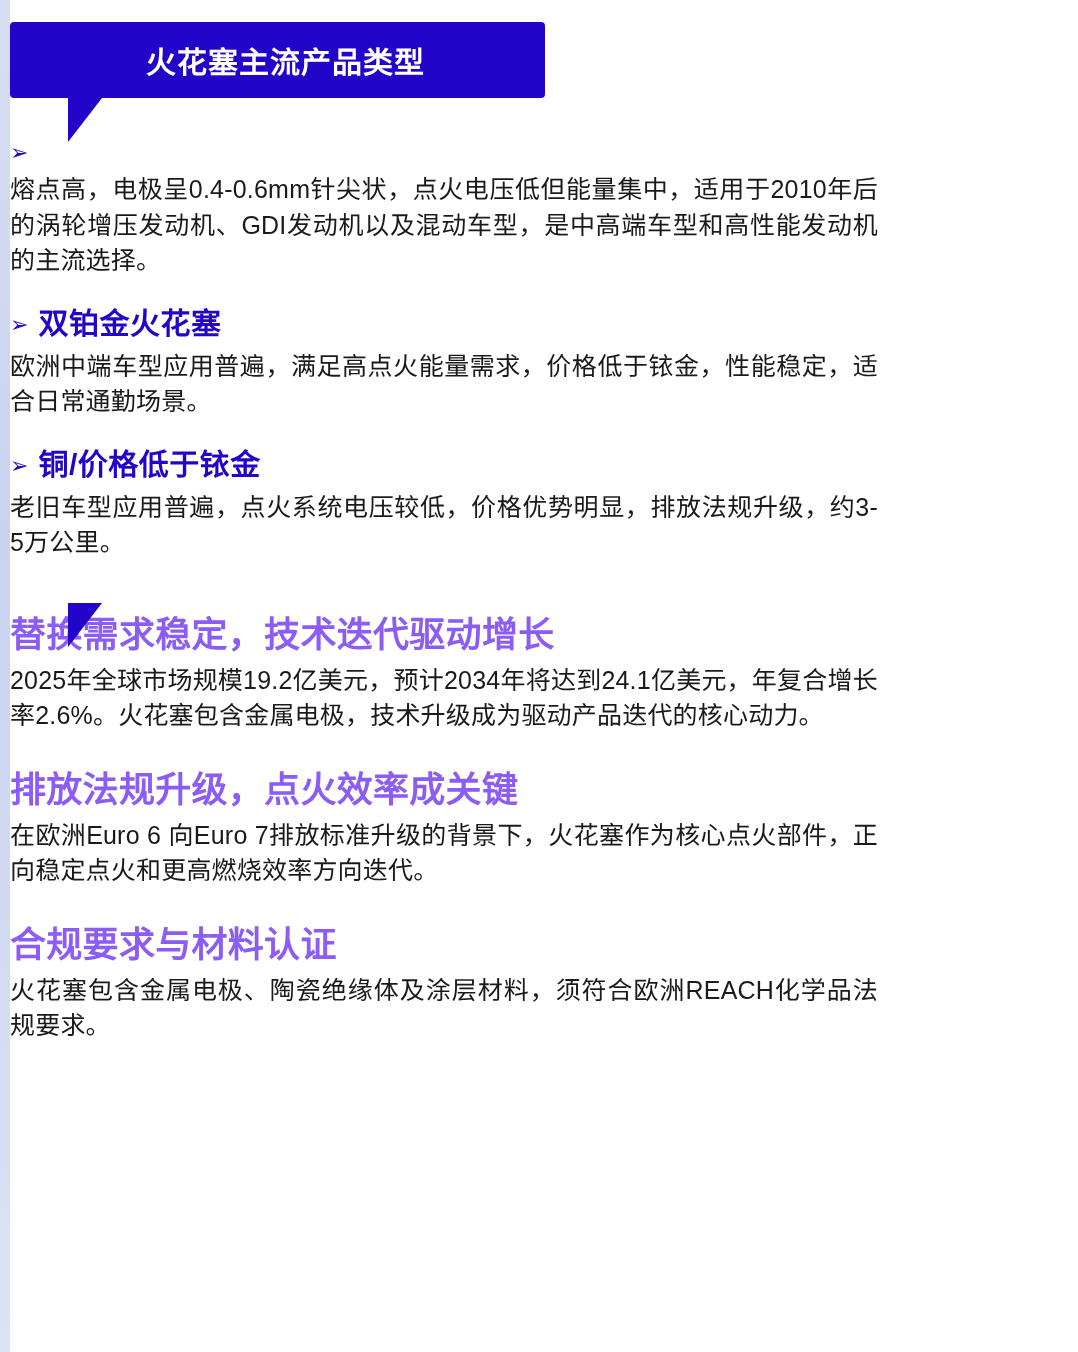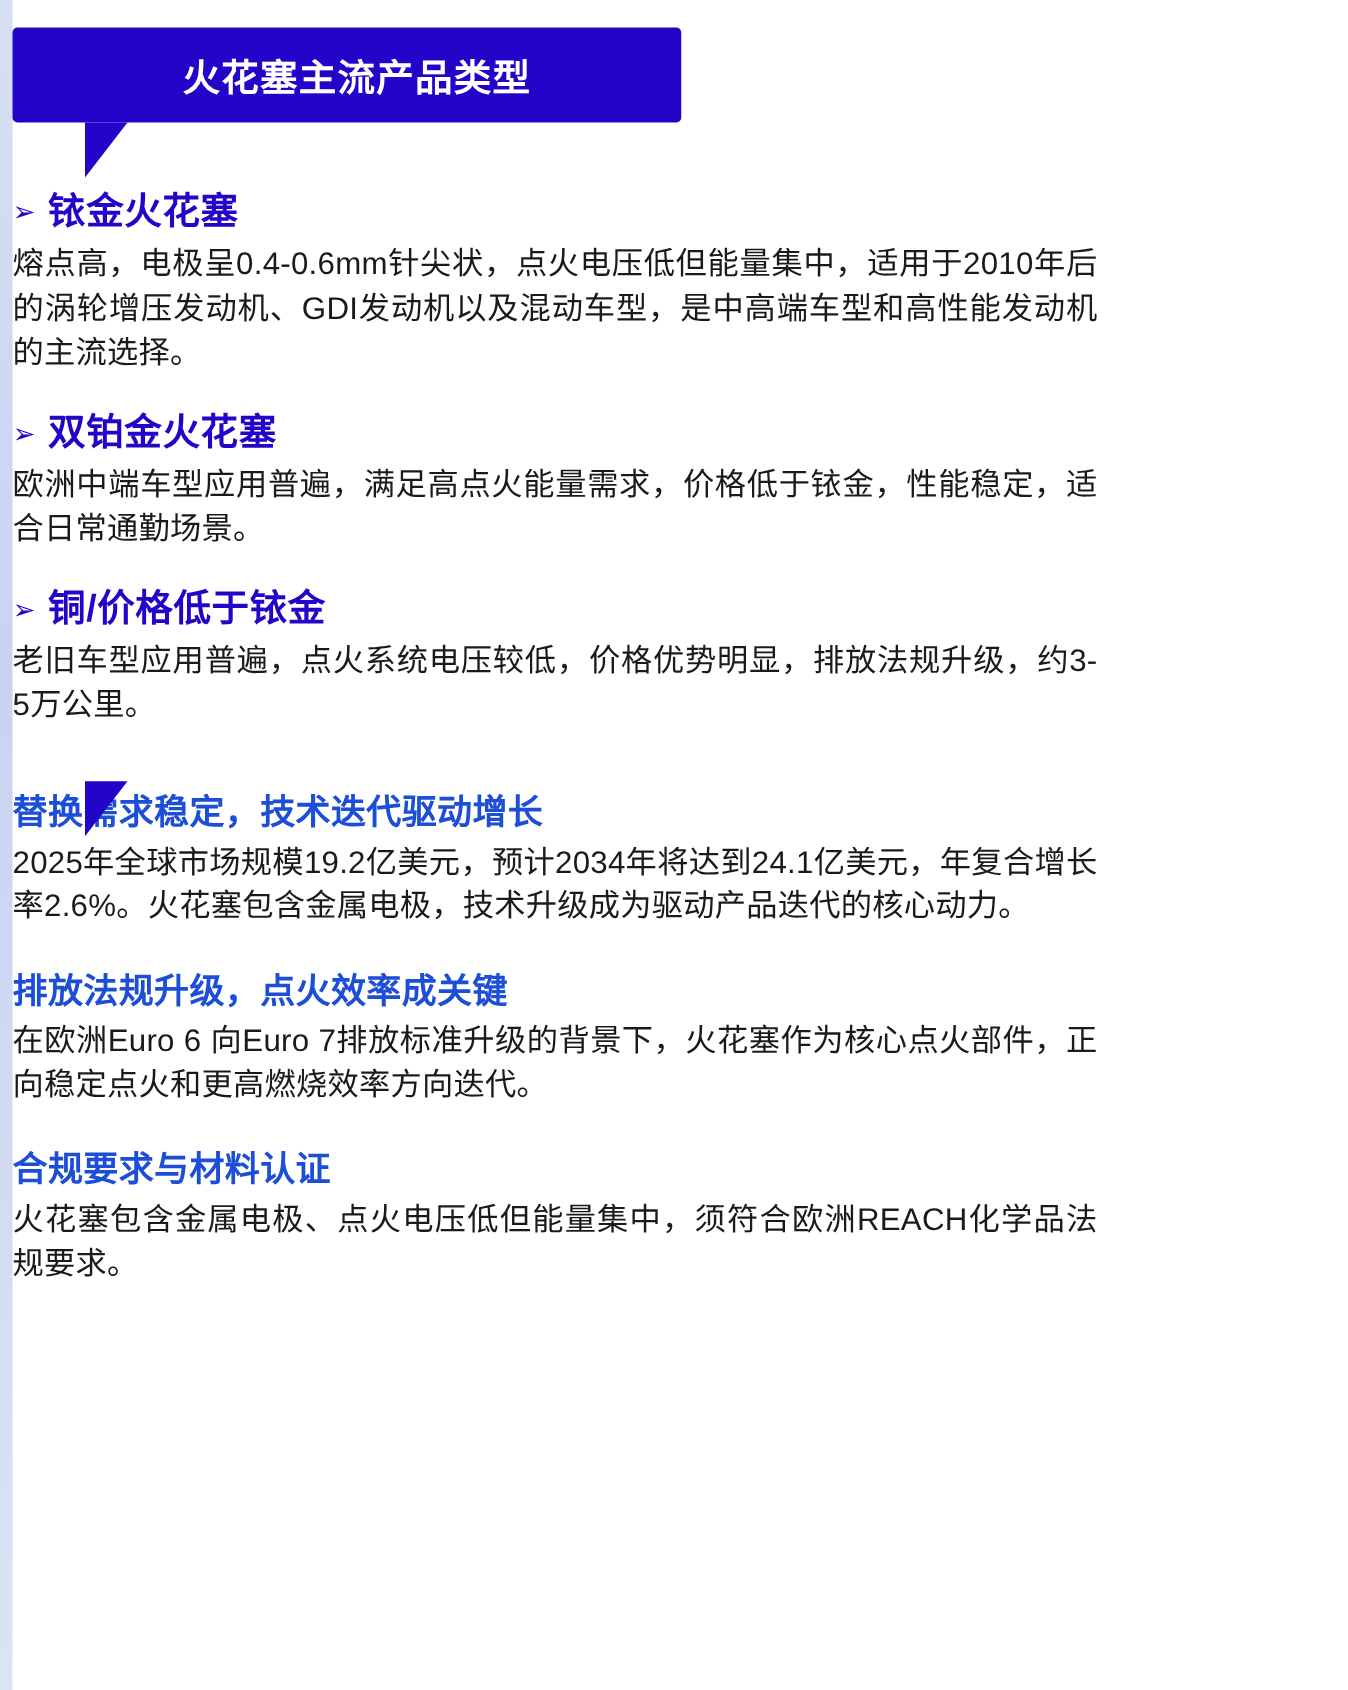--- a/index.html
+++ b/index.html
@@ -85,22 +85,22 @@
     font-size: 25px;
     line-height: 1.42;
     color: #1a1a1a;
     margin: 0 0 6px 0;
     text-align: justify;
     letter-spacing: 0.2px;
   }
 
   
   .sub-heading {
-    color: #1d4ed8;
-    font-size: 28px;
+    color: #8b5cf6;
+    font-size: 36px;
     font-weight: bold;
     margin: 26px 0 6px 0;
     letter-spacing: 0.3px;
   }
   .sub-heading.first {
     margin-top: 6px;
   }
 
   .block {
     margin-bottom: 4px;
@@ -114,21 +114,20 @@
 <div class="page">
 
   <div class="banner-wrap">
     <div class="banner">火花塞主流产品类型</div>
     <div class="banner-tail"></div>
   </div>
 
   <div class="block">
     <div class="arrow-heading">
       <span class="arrow-icon">➢</span>
-      <span class="arrow-title">铱金火花塞</span>
     </div>
     <p class="body-text">熔点高，电极呈0.4-0.6mm针尖状，点火电压低但能量集中，适用于2010年后的涡轮增压发动机、GDI发动机以及混动车型，是中高端车型和高性能发动机的主流选择。</p>
   </div>
 
   <div class="block">
     <div class="arrow-heading">
       <span class="arrow-icon">➢</span>
       <span class="arrow-title">双铂金火花塞</span>
     </div>
     <p class="body-text">欧洲中端车型应用普遍，满足高点火能量需求，价格低于铱金，性能稳定，适合日常通勤场景。</p>
@@ -151,16 +150,16 @@
     <p class="body-text">2025年全球市场规模19.2亿美元，预计2034年将达到24.1亿美元，年复合增长率2.6%。火花塞包含金属电极，技术升级成为驱动产品迭代的核心动力。</p>
   </div>
 
   <div class="block">
     <div class="sub-heading">排放法规升级，点火效率成关键</div>
     <p class="body-text">在欧洲Euro 6 向Euro 7排放标准升级的背景下，火花塞作为核心点火部件，正向稳定点火和更高燃烧效率方向迭代。</p>
   </div>
 
   <div class="block">
     <div class="sub-heading">合规要求与材料认证</div>
-    <p class="body-text">火花塞包含金属电极、点火电压低但能量集中，须符合欧洲REACH化学品法规要求。</p>
+    <p class="body-text">火花塞包含金属电极、陶瓷绝缘体及涂层材料，须符合欧洲REACH化学品法规要求。</p>
   </div>
 
 </div>
 
 </body></html>

